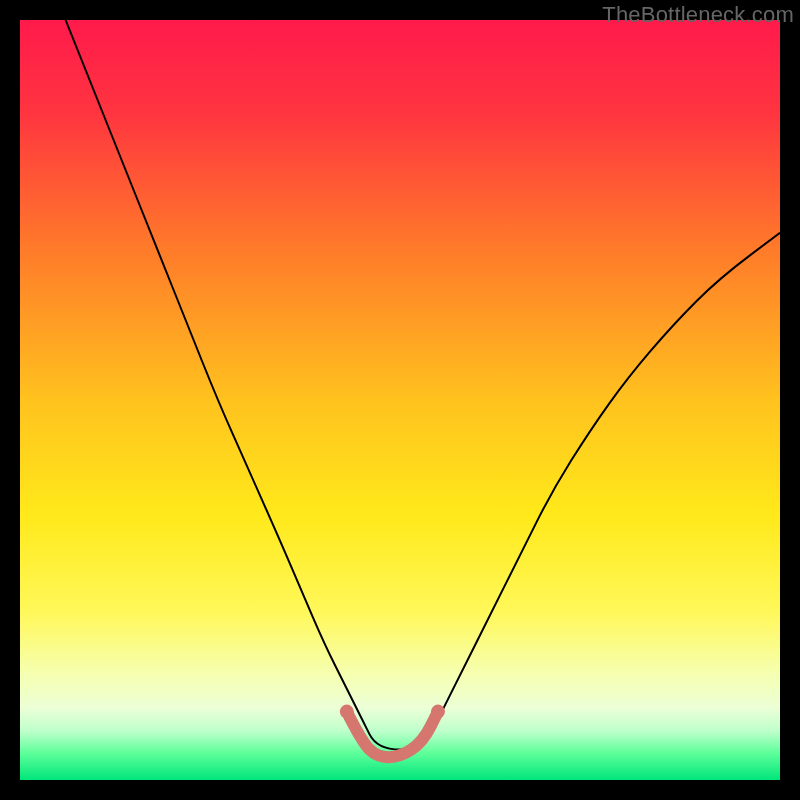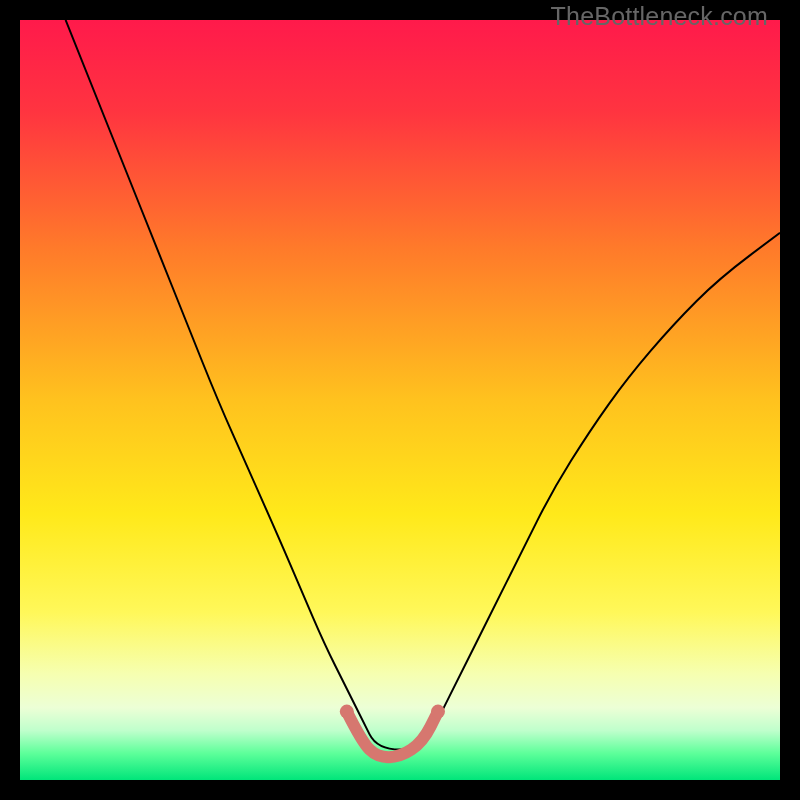--- a/index.html
+++ b/index.html
@@ -22,23 +22,23 @@
   .plot {
     position: absolute;
     left: 0;
     top: 0;
     width: 760px;
     height: 760px;
   }
   .watermark {
     position: absolute;
     top: 2px;
-    right: 32px;
+    right: 6px;
     color: #666;
-    font-size: 25px;
+    font-size: 22px;
     font-weight: 500;
     letter-spacing: 0.2px;
     z-index: 10;
     margin-left: 19px;
   }
 </style>
 </head>
 <body>
 
 <div class="watermark">TheBottleneck.com</div>

